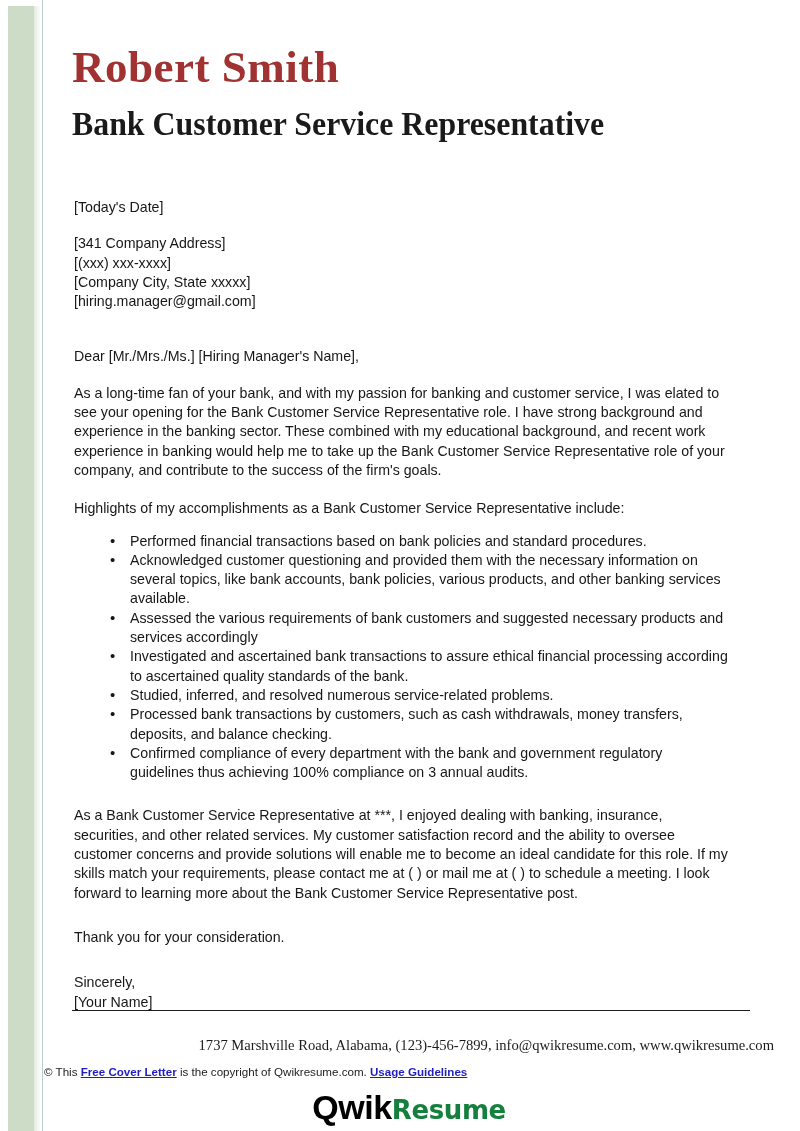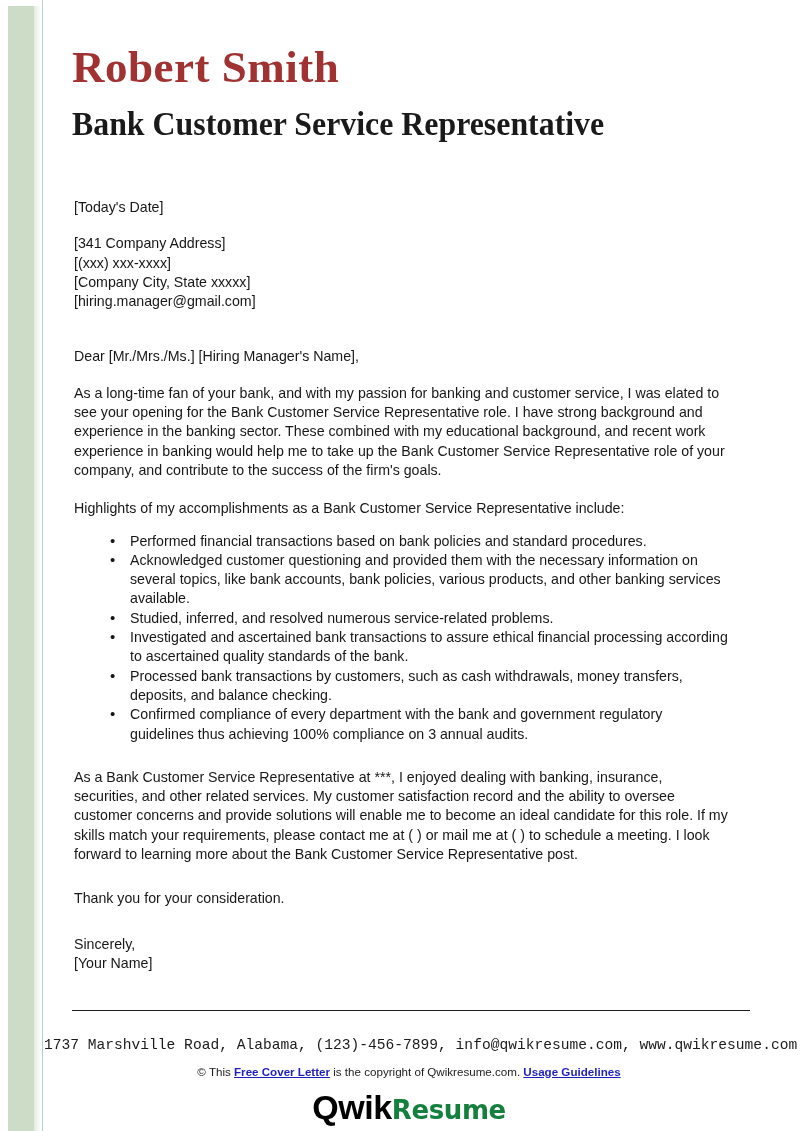--- a/index.html
+++ b/index.html
@@ -138,32 +138,32 @@
     top: 0;
     width: 678px;
     height: 1px;
     background: #1d1d1d;
   }
   #footer-address {
     position: absolute;
     left: 0;
     top: 27px;
     width: 730px;
-    text-align: left;
-    font-family: Liberation Mono, monospace;
+    text-align: right;
+    font-family: Liberation Serif, serif;
     font-size: 14.6px;
     color: #1b1b1b;
     white-space: nowrap;
   }
   #footer-copyright {
     position: absolute;
     left: 0;
     top: 55px;
     width: 730px;
-    text-align: center;
+    text-align: left;
     font-size: 11.6px;
     color: #1b1b1b;
     white-space: nowrap;
   }
   #footer-copyright .link {
     color: #1f1fbe;
     font-weight: bold;
     text-decoration: underline;
   }
   #footer-logo {
@@ -218,22 +218,23 @@
 
     <div id="salutation">Dear [Mr./Mrs./Ms.] [Hiring Manager's Name],</div>
 
     <p class="para" id="opening-para">As a long-time fan of your bank, and with my passion for banking and customer service, I was elated to see your opening for the Bank Customer Service Representative role. I have strong background and experience in the banking sector. These combined with my educational background, and recent work experience in banking would help me to take up the Bank Customer Service Representative role of your company, and contribute to the success of the firm's goals.</p>
 
     <p class="para" id="highlights-intro">Highlights of my accomplishments as a Bank Customer Service Representative include:</p>
 
     <ul id="accomplishments">
       <li>Performed financial transactions based on bank policies and standard procedures.</li>
       <li>Acknowledged customer questioning and provided them with the necessary information on several topics, like bank accounts, bank policies, various products, and other banking services available.</li>
+      <li>Assessed the various requirements of bank customers and suggested necessary products and services accordingly</li>
+      <li>Investigated and ascertained bank transactions to assure ethical financial processing according to ascertained quality standards of the bank.</li>
       <li>Studied, inferred, and resolved numerous service-related problems.</li>
-      <li>Investigated and ascertained bank transactions to assure ethical financial processing according to ascertained quality standards of the bank.</li>
       <li>Processed bank transactions by customers, such as cash withdrawals, money transfers, deposits, and balance checking.</li>
       <li>Confirmed compliance of every department with the bank and government regulatory guidelines thus achieving 100% compliance on 3 annual audits.</li>
     </ul>
 
     <p class="para" id="closing-para">As a Bank Customer Service Representative at ***, I enjoyed dealing with banking, insurance, securities, and other related services. My customer satisfaction record and the ability to oversee customer concerns and provide solutions will enable me to become an ideal candidate for this role. If my skills match your requirements, please contact me at ( ) or mail me at ( ) to schedule a meeting. I look forward to learning more about the Bank Customer Service Representative post.</p>
 
     <p class="para" id="thanks">Thank you for your consideration.</p>
 
     <div id="signoff">
       <span class="line">Sincerely,</span>

